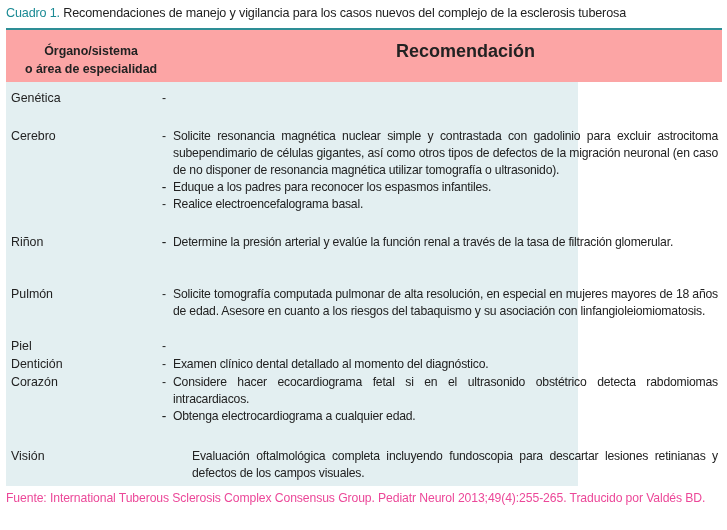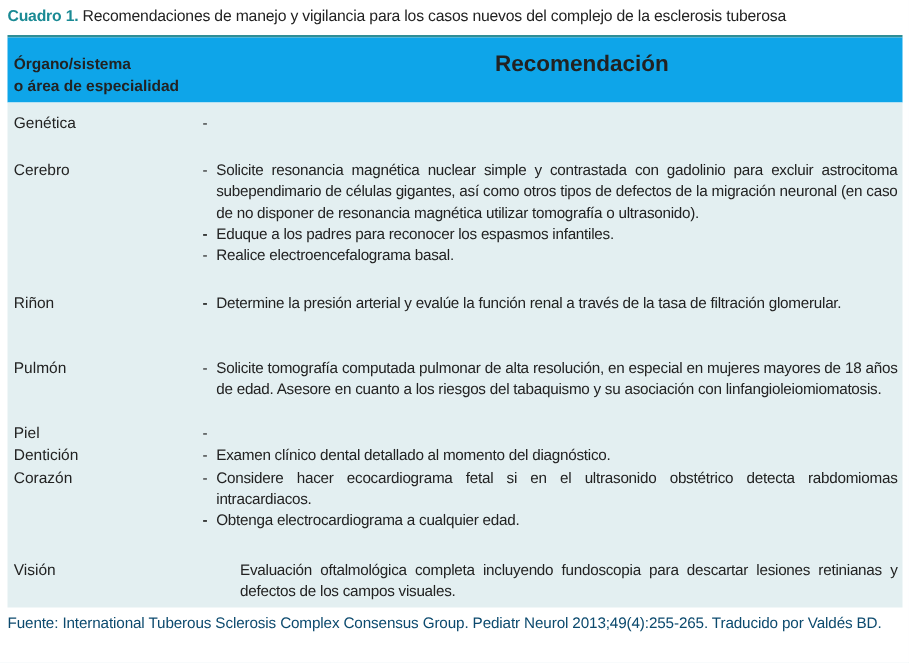--- a/index.html
+++ b/index.html
@@ -7,56 +7,57 @@
       width: 727px; height: 530px; overflow: hidden;
       font-family: "Liberation Sans", "DejaVu Sans", sans-serif;
       color: #222;
       position: relative;
     }
     .caption {
       position: absolute; left: 6px; top: 4px; width: 716px;
       font-size: 12.6px; line-height: 18px; letter-spacing: -0.15px;
       white-space: nowrap;
     }
-    .caption .label { color: #1a8a94; font-weight: bold; }
+    .caption .label { color: #1a8a94; font-weight: normal; }
     .rule {
       position: absolute; left: 6px; top: 28px; width: 716px; height: 2px;
       background: #2e8e96;
     }
     .header {
       position: absolute; left: 6px; top: 30px; width: 716px; height: 52px;
-      background: #0ea5e9;
+      background: #fca5a5;
+      text-align: center;
     }
     .header .col1 {
       position: absolute; left: 5px; top: 12px; width: 160px;
       font-weight: bold; font-size: 12.4px; line-height: 18px; color: #222;
     }
     .header .col2 {
       position: absolute; left: 390px; top: 12px;
       font-weight: bold; font-size: 18px; line-height: 18px; color: #222;
     }
     .body {
-      position: absolute; left: 6px; top: 82px; width: 716px; height: 404px;
+      position: absolute; left: 6px; top: 82px; width: 572px; height: 404px;
       background: #e3eff1;
     }
     .row { position: absolute; left: 0; width: 716px; }
     .organ {
       position: absolute; left: 5px; top: 0;
       font-size: 12.4px; line-height: 17px; color: #222;
     }
     .recs { position: absolute; left: 156px; top: 0; width: 556px; }
     .rec {
       position: relative; padding-left: 11px;
       font-size: 12.2px; line-height: 17px; color: #222;
       text-align: justify; letter-spacing: -0.2px;
     }
     .rec .dash { position: absolute; left: 0; top: 0; }
     .source {
       position: absolute; left: 6px; top: 490px; width: 716px;
-      font-size: 12.2px; line-height: 17px; color: #0c4a6e;
+      font-size: 12.2px; line-height: 17px; color: #ec4899;
       text-align: justify; letter-spacing: -0.1px;
     }
   </style>
 </head>
 <body>
 
 <div class="caption">
   <span class="label">Cuadro 1.</span><span> Recomendaciones de manejo y vigilancia para los casos nuevos del complejo de la esclerosis tuberosa</span>
 </div>
 <div class="rule"></div>

